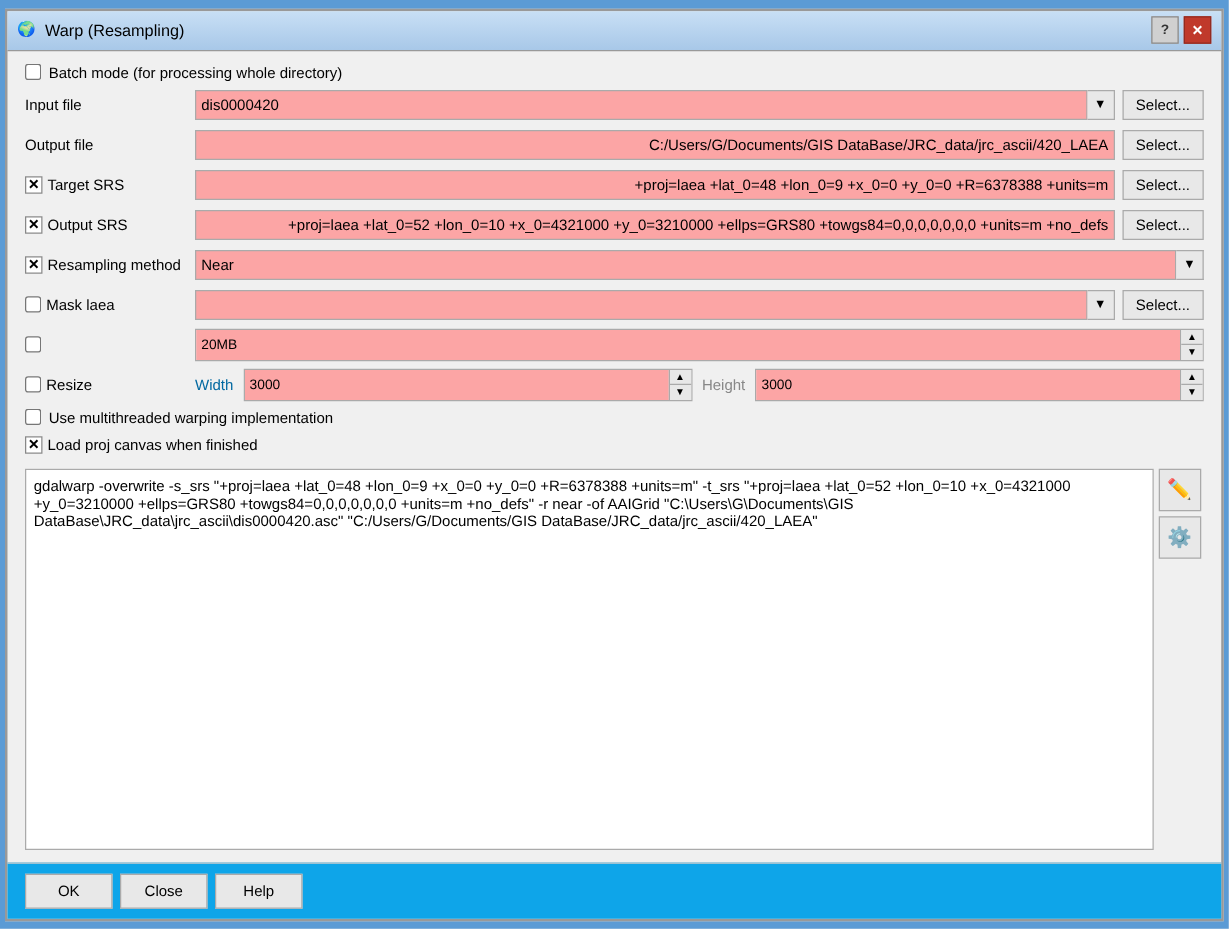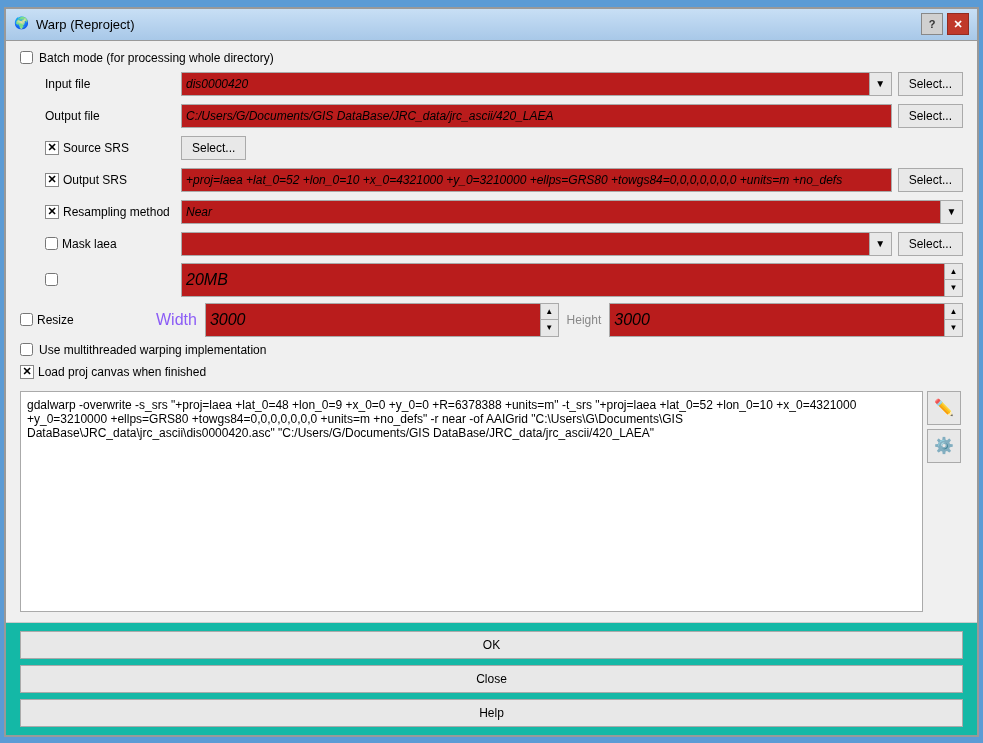--- a/index.html
+++ b/index.html
@@ -76,21 +76,20 @@
       display: flex;
       flex-direction: column;
       gap: 6px;
       overflow: hidden;
     }
     .form-row {
       display: flex;
       align-items: center;
       gap: 6px;
       min-height: 26px;
-      margin-left: 25px;
     }
     .checkbox-row {
       display: flex;
       align-items: center;
       gap: 6px;
     }
     .label {
       width: 130px;
       text-align: left;
       font-size: 12px;
@@ -100,28 +99,28 @@
     .label-with-check {
       display: flex;
       align-items: center;
       gap: 4px;
       width: 130px;
       flex-shrink: 0;
     }
     input[type="text"], .text-input {
       height: 24px;
       border: 1px solid #aaa;
-      background: #b91c1c;
+      background: #fca5a5;
       padding: 0 4px;
       font-size: 12px;
       outline: none;
-      font-style: italic;
     }
     .input-flex {
       flex: 1;
+      text-align: right;
     }
     .input-with-dropdown {
       display: flex;
       flex: 1;
       position: relative;
     }
     .input-with-dropdown input {
       flex: 1;
       height: 24px;
       border: 1px solid #aaa;
@@ -171,22 +170,22 @@
     }
     .spin-wrapper {
       display: flex;
       flex: 1;
       border: 1px solid #aaa;
     }
     .spin-wrapper input {
       flex: 1;
       border: none;
       height: 24px;
-      padding: 16px 4px;
-      font-size: 16px;
+      padding: 0 4px;
+      font-size: 11px;
       outline: none;
     }
     .spin-buttons {
       display: flex;
       flex-direction: column;
       width: 18px;
       border-left: 1px solid #aaa;
     }
     .spin-up, .spin-down {
       flex: 1;
@@ -233,22 +232,21 @@
       align-items: center;
       justify-content: center;
       font-size: 16px;
     }
     .footer {
       display: flex;
       justify-content: flex-start;
       padding: 8px 14px;
       gap: 6px;
       border-top: 1px solid #ccc;
-      background: #14b8a6;
-      flex-direction: column;
+      background: #0ea5e9;
     }
     .footer-btn {
       height: 28px;
       min-width: 70px;
       padding: 0 16px;
       border: 1px solid #aaa;
       background: #e8e8e8;
       cursor: pointer;
       font-size: 12px;
     }
@@ -278,21 +276,21 @@
     }
   </style>
 </head>
 <body>
 
 <div class="window">
 
   <div class="title-bar">
     <div class="title-bar-left">
       <span class="title-icon">🌍</span>
-      <span class="title-text">Warp (Reproject)</span>
+      <span class="title-text">Warp (Resampling)</span>
     </div>
     <div class="title-bar-right">
       <div class="title-btn help-btn">?</div>
       <div class="title-btn close-btn">✕</div>
     </div>
   </div>
 
   <div class="content">
 
     <div class="checkbox-row">
@@ -311,22 +309,23 @@
 
     <div class="form-row">
       <span class="label">Output file</span>
       <input type="text" class="text-input input-flex" value="C:/Users/G/Documents/GIS DataBase/JRC_data/jrc_ascii/420_LAEA" style="">
       <button class="select-btn">Select...</button>
     </div>
 
     <div class="form-row">
       <div class="label-with-check">
         <div class="checked-x">✕</div>
-        <span>Source SRS</span>
-      </div>
+        <span>Target SRS</span>
+      </div>
+      <input type="text" class="text-input input-flex" value="+proj=laea +lat_0=48 +lon_0=9 +x_0=0 +y_0=0 +R=6378388 +units=m" style="">
       <button class="select-btn">Select...</button>
     </div>
 
     <div class="form-row">
       <div class="label-with-check">
         <div class="checked-x">✕</div>
         <span>Output SRS</span>
       </div>
       <input type="text" class="text-input input-flex" value="+proj=laea +lat_0=52 +lon_0=10 +x_0=4321000 +y_0=3210000 +ellps=GRS80 +towgs84=0,0,0,0,0,0,0 +units=m +no_defs" style="">
       <button class="select-btn">Select...</button>
@@ -368,21 +367,21 @@
         </div>
       </div>
     </div>
 
     <div class="resize-row">
       <div class="label-with-check">
         <input type="checkbox" style="">
         <span>Resize</span>
       </div>
       <div class="resize-inputs">
-        <span style="color:#8b5cf6;font-size:16px;">Width</span>
+        <span style="color:#0369a1;font-size:12px;">Width</span>
         <div class="spin-wrapper" style="flex:1;">
           <input type="text" value="3000" style="">
           <div class="spin-buttons">
             <button class="spin-up">▲</button>
             <button class="spin-down">▼</button>
           </div>
         </div>
         <span style="color:#888;font-size:12px;">Height</span>
         <div class="spin-wrapper" style="flex:1;">
           <input type="text" value="3000" style="">

